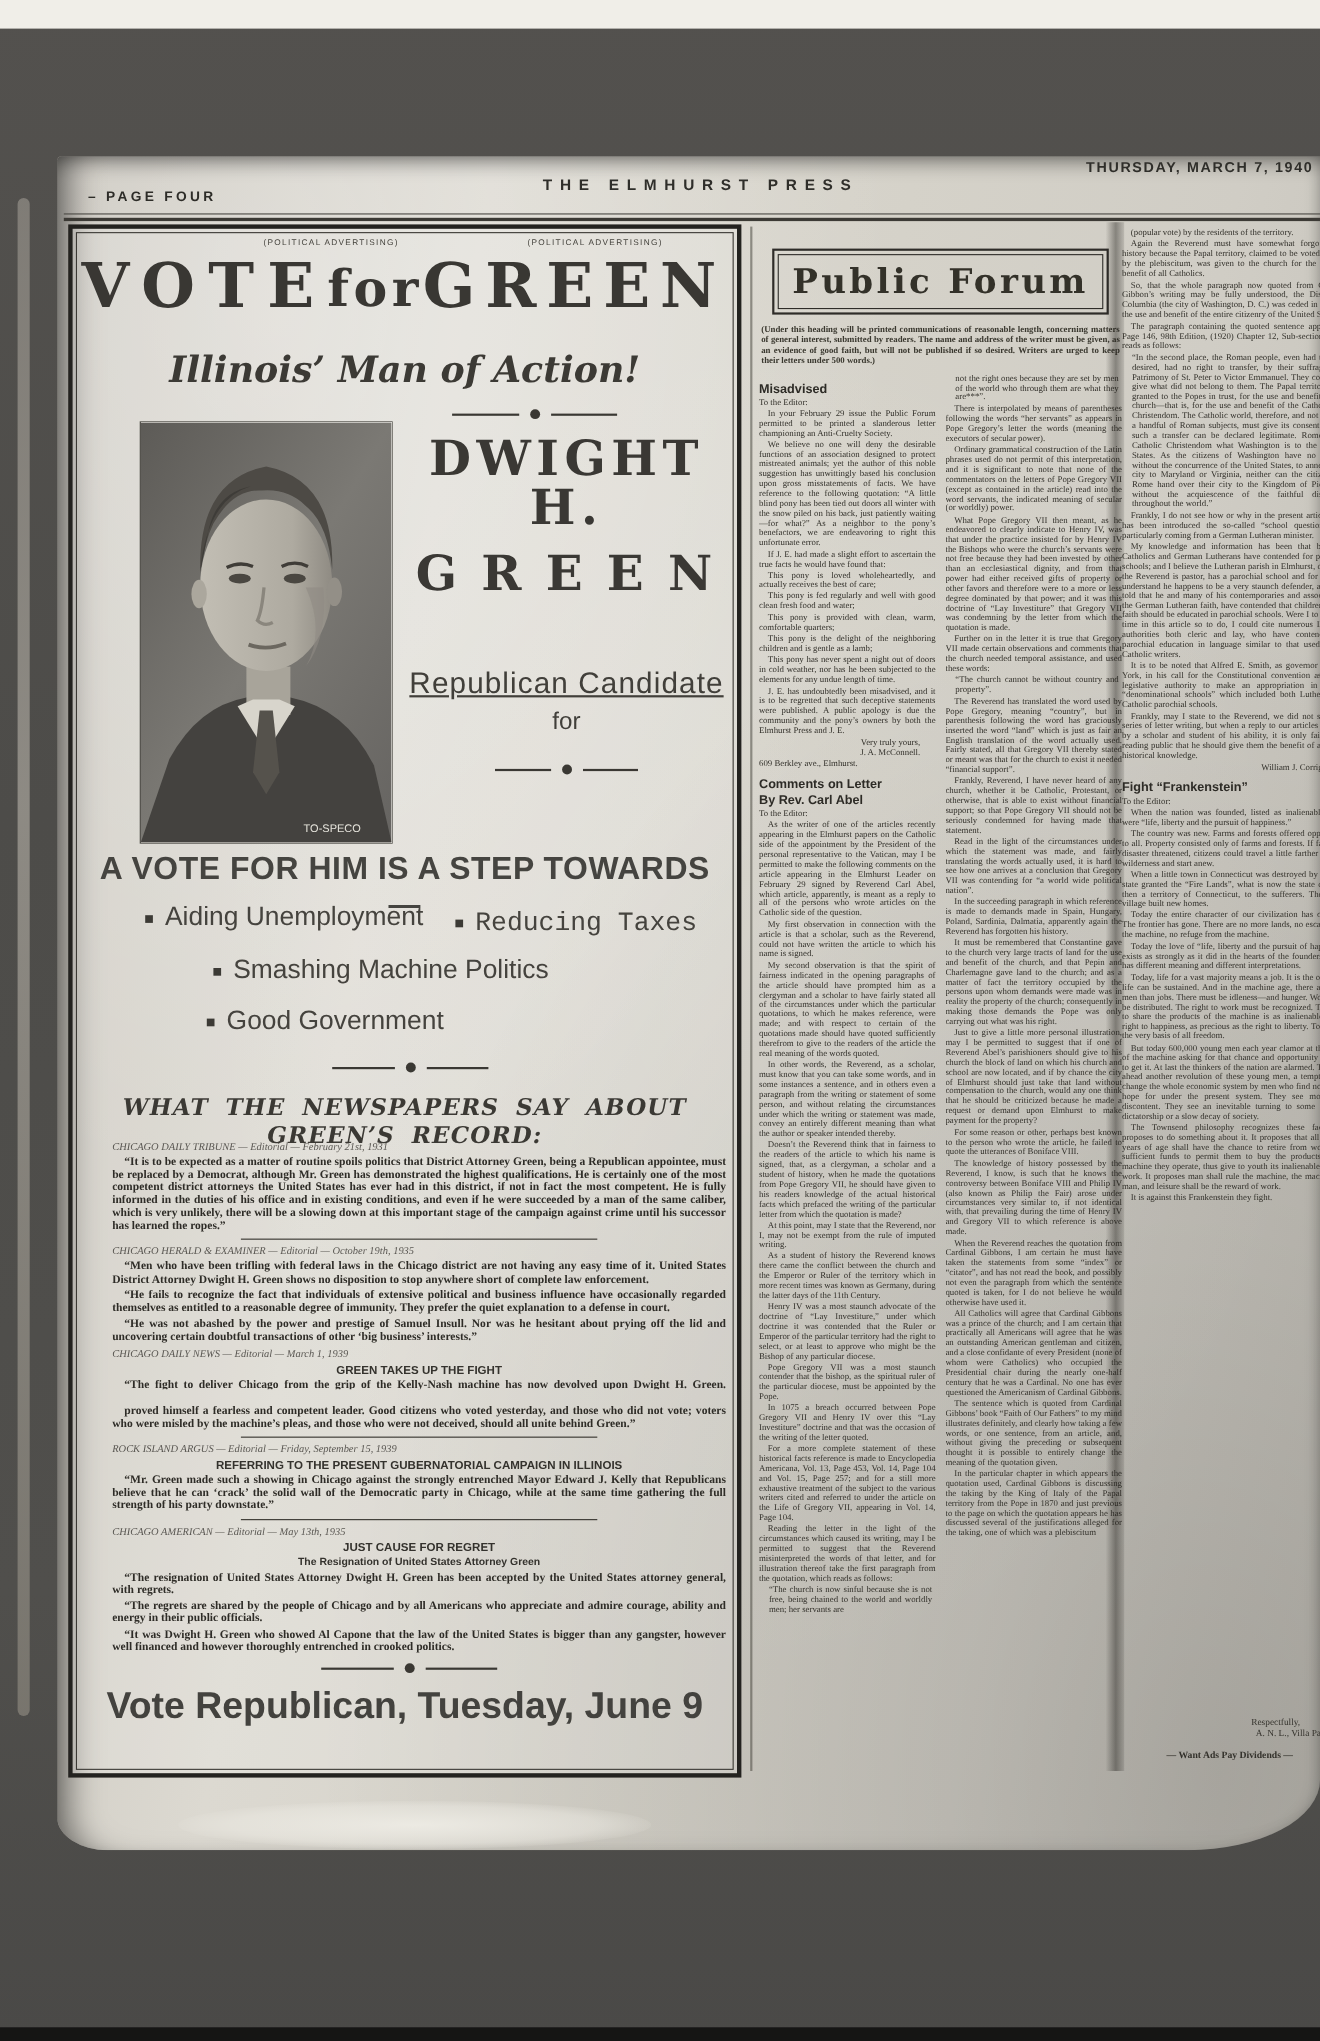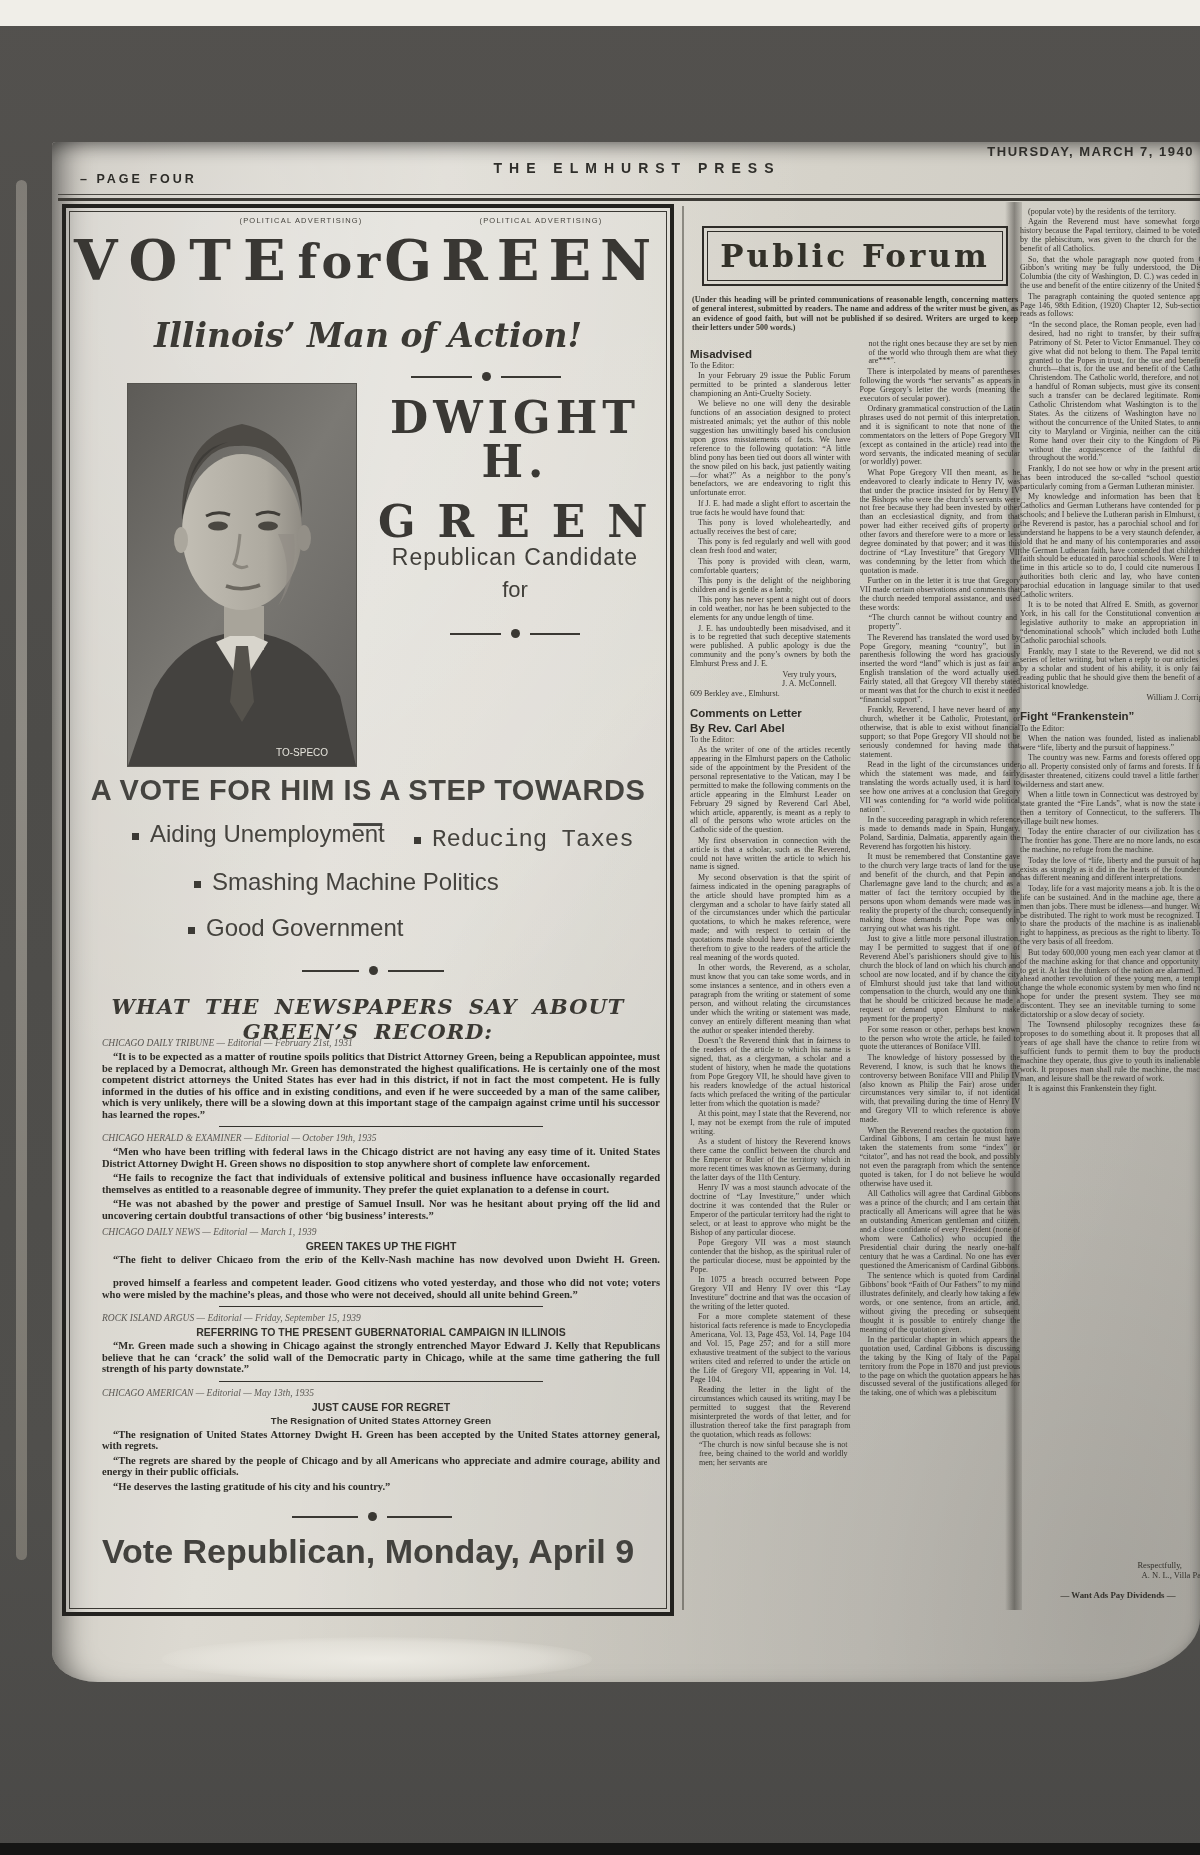--- a/index.html
+++ b/index.html
@@ -48,21 +48,21 @@
   .divider i{display:block;height:2px;background:#3a3833;flex:1;}
   .divider b{display:block;width:9px;height:9px;border-radius:50%;background:#3a3833;}
   .d1{top:164px;left:345px;width:150px;}
   .d3{top:758px;left:236px;width:142px;}
   .d4{top:1304px;left:226px;width:160px;}
   .photo{position:absolute;left:62px;top:176px;width:228px;height:382px;box-shadow:0 0 0 1px #55534e;}
   .cand{position:absolute;left:300px;top:188px;width:298px;text-align:center;
     font-family:"DejaVu Serif",serif;color:#3a3834;}
   .cname1{font-weight:bold;font-size:44px;letter-spacing:5px;line-height:1;}
   .cname2{font-weight:bold;font-size:44px;letter-spacing:22px;line-height:1;margin-top:16px;text-indent:12px;}
-  .coff1{font-family:"Liberation Sans",sans-serif;font-size:23px;letter-spacing:1px;color:#413f3a;}
+  .coff1{margin-top:62px;font-family:"Liberation Sans",sans-serif;font-size:27px;letter-spacing:1px;color:#413f3a;text-decoration:underline;}
   .coff2{margin-top:6px;font-family:"Liberation Sans",sans-serif;font-size:22px;color:#413f3a;}
   .coff3{margin-top:10px;font-weight:bold;font-size:40px;letter-spacing:6px;}
   .cdiv{position:relative;margin:26px auto 0;width:130px;display:flex;align-items:center;gap:10px;}
   .cdiv i{display:block;height:2px;background:#3a3833;flex:1;}
   .cdiv b{display:block;width:9px;height:9px;border-radius:50%;background:#3a3833;}
   .stephead{position:absolute;left:8px;right:8px;top:566px;text-align:center;
     font-family:"Liberation Sans",sans-serif;font-weight:bold;font-size:29px;letter-spacing:.5px;color:#454440;}
   .step{position:absolute;font-family:"Liberation Sans",sans-serif;font-size:24px;color:#45433e;white-space:nowrap;}
   .step .sq{display:inline-block;width:7px;height:7px;background:#3c3a35;margin-right:11px;vertical-align:2px;}
   .s1{left:66px;top:612px;} .s2{left:348px;top:618px;font-family:Liberation Mono, monospace;} .s3{left:128px;top:660px;} .s4{left:122px;top:706px;}
@@ -215,29 +215,30 @@
             <div class="b-rule"></div>
             <div class="b-attr">ROCK ISLAND ARGUS — Editorial — Friday, September 15, 1939</div>
             <div class="b-sub">REFERRING TO THE PRESENT GUBERNATORIAL CAMPAIGN IN ILLINOIS</div>
             <div class="b-p">“Mr. Green made such a showing in Chicago against the strongly entrenched Mayor Edward J. Kelly that Republicans believe that he can ‘crack’ the solid wall of the Democratic party in Chicago, while at the same time gathering the full strength of his party downstate.”</div>
             <div class="b-rule"></div>
             <div class="b-attr">CHICAGO AMERICAN — Editorial — May 13th, 1935</div>
             <div class="b-sub">JUST CAUSE FOR REGRET</div>
             <div class="b-sub2">The Resignation of United States Attorney Green</div>
             <div class="b-p">“The resignation of United States Attorney Dwight H. Green has been accepted by the United States attorney general, with regrets.</div>
             <div class="b-p">“The regrets are shared by the people of Chicago and by all Americans who appreciate and admire courage, ability and energy in their public officials.</div>
+            <div class="b-p">“It was Dwight H. Green who showed Al Capone that the law of the United States is bigger than any gangster, however well financed and however thoroughly entrenched in crooked politics.</div>
             <div class="b-p">“He deserves the lasting gratitude of his city and his country.”</div>
           </div>
       </div>
       <div class="divider d4">
           <i></i>
           <b></b>
           <i></i>
         </div>
-      <div class="slogan">Vote Republican, Monday, April 9</div>
+      <div class="slogan">Vote Republican, Tuesday, June 9</div>
     </div>
 
     <div class="vrule1"></div>
 
     <div class="forum">
       <div class="forum-titlebox">
         <span class="forum-title">Public Forum</span>
       </div>
       <div class="forum-intro">(Under this heading will be printed communications of reasonable length, concerning matters of general interest, submitted by readers. The name and address of the writer must be given, as an evidence of good faith, but will not be published if so desired. Writers are urged to keep their letters under 500 words.)</div>
       <div class="forum-cols">

